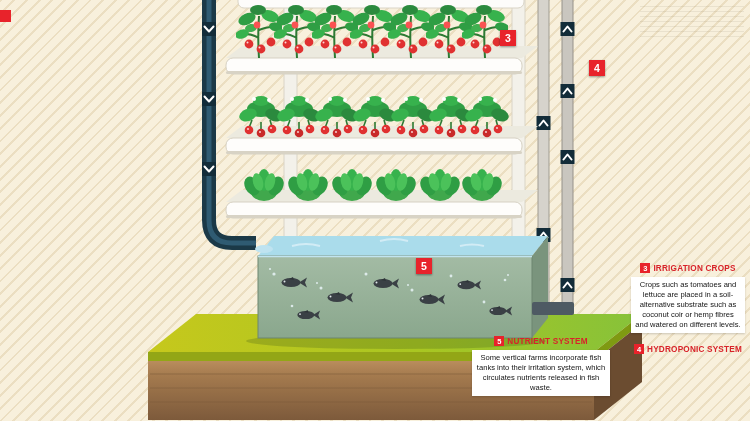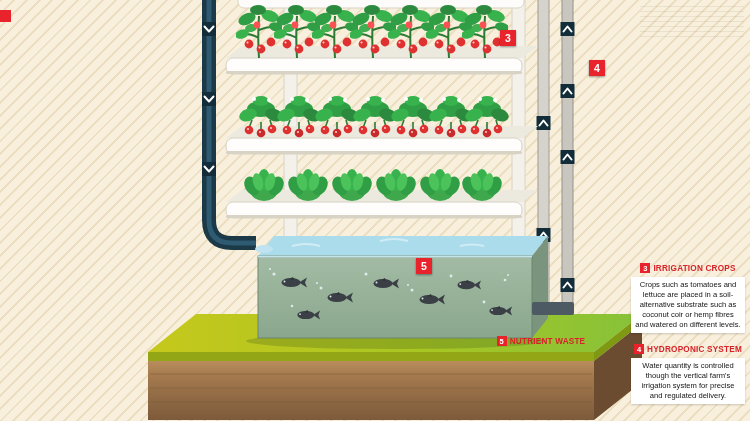--- a/index.html
+++ b/index.html
@@ -260,23 +260,23 @@
       <span class="callout-title">IRRIGATION CROPS</span>
     </div>
     <p class="callout-body">Crops such as tomatoes and lettuce are placed in a soil-alternative substrate such as coconut coir or hemp fibres and watered on different levels.</p>
   </div>
 
   <div class="callout" style="left:627px;top:344px;width:122px">
     <div class="callout-head">
       <span class="mini-badge">4</span>
       <span class="callout-title">HYDROPONIC SYSTEM</span>
     </div>
-    <p class="callout-body">Water quantity is controlled though the vertical farm's irrigation system for precise and regulated delivery.</p>
   </div>
 
   <div class="callout" style="left:468px;top:336px;width:146px">
     <div class="callout-head">
       <span class="mini-badge">5</span>
-      <span class="callout-title">NUTRIENT WASTE</span>
+      <span class="callout-title">NUTRIENT SYSTEM</span>
     </div>
+    <p class="callout-body">Some vertical farms incorporate fish tanks into their irritation system, which circulates nutrients released in fish waste.</p>
   </div>
 
 </div>
 
 </body></html>

